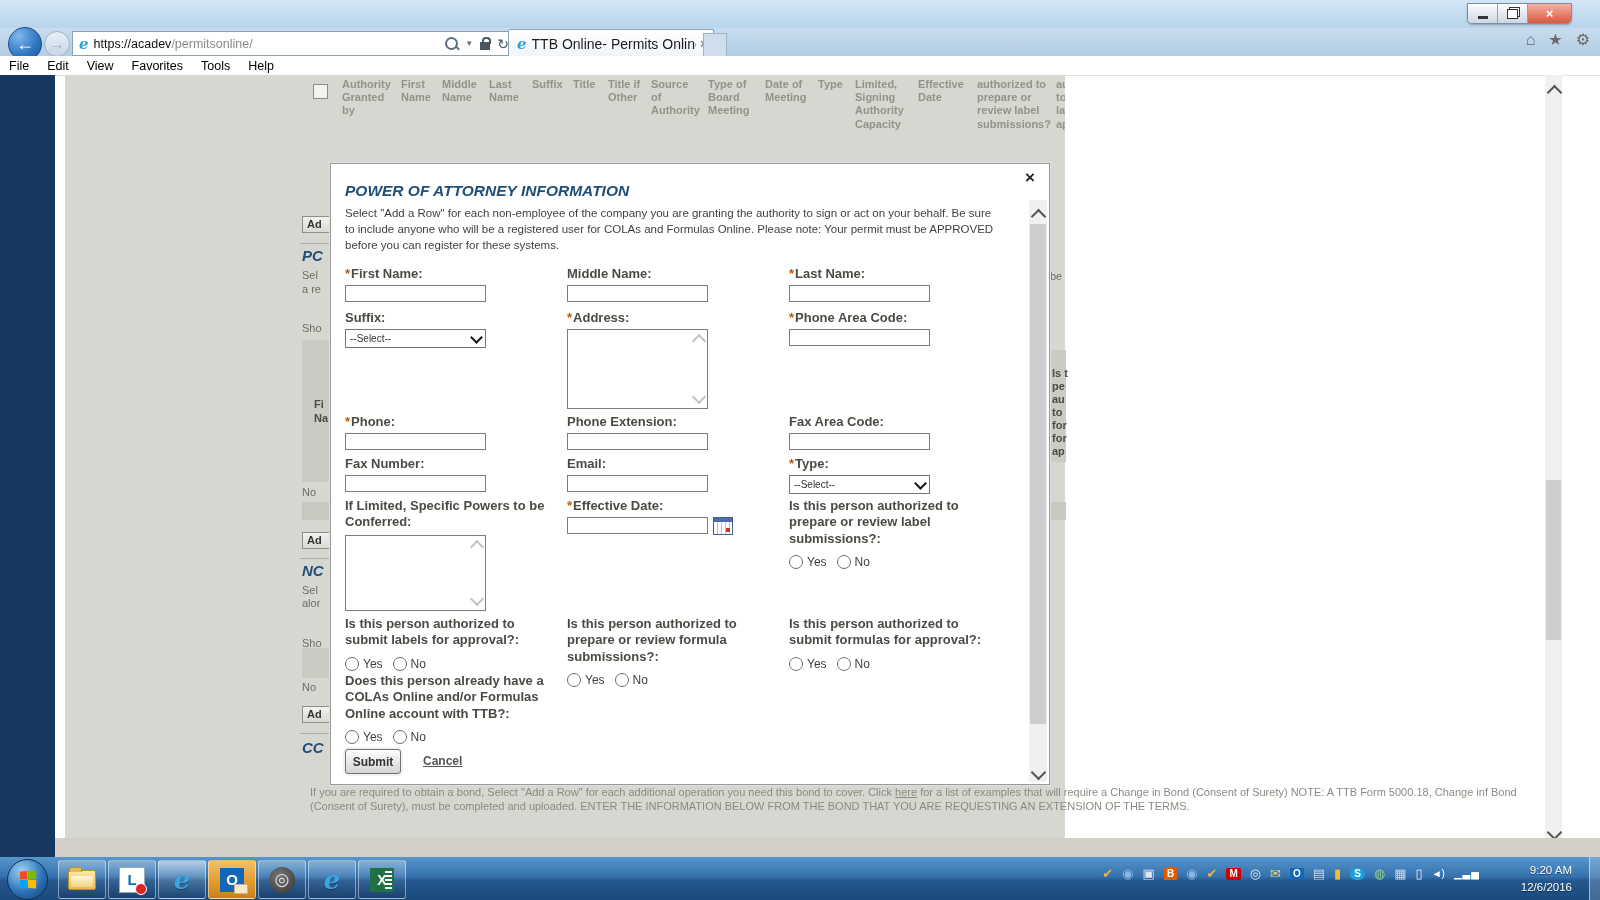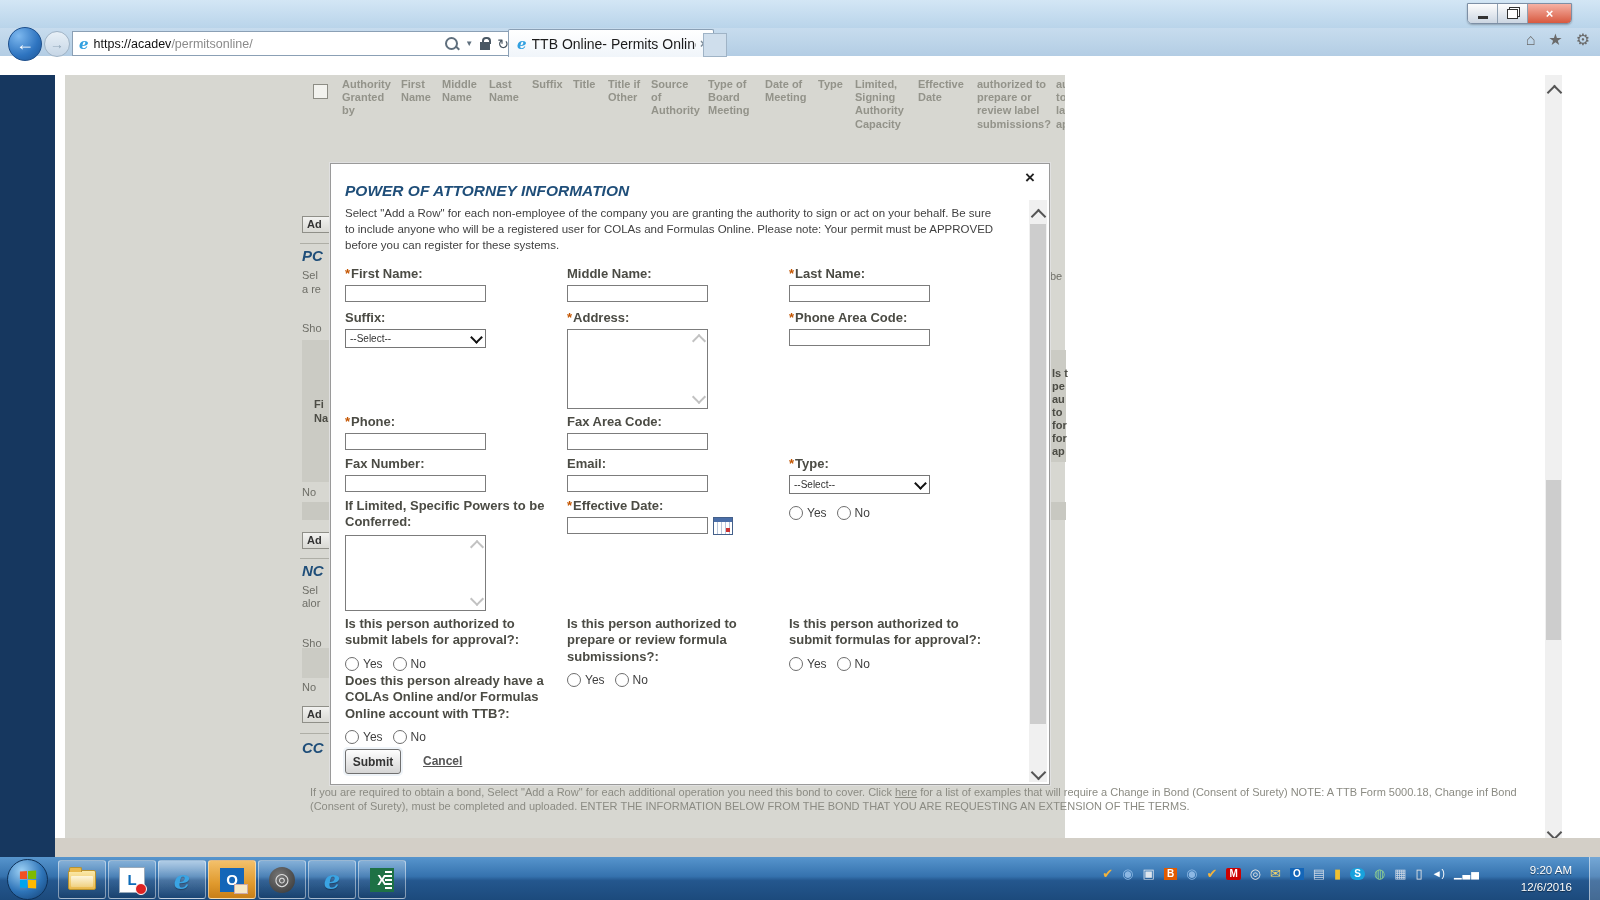--- a/index.html
+++ b/index.html
@@ -185,20 +185,28 @@
     <span class="tab-title">TTB Online- Permits Online...</span>
     <span class="tab-close">×</span>
   </div>
   <div class="tabstub"></div>
   <div class="chromeicons">
     <span>⌂</span>
     <span>★</span>
     <span>⚙</span>
   </div>
 
+  <div class="menubar">
+    <span>File</span>
+    <span>Edit</span>
+    <span>View</span>
+    <span>Favorites</span>
+    <span>Tools</span>
+    <span>Help</span>
+  </div>
 
   <div class="navy"></div>
   <div class="graypanel">
     <div class="hdrrow">
       <span class="hchk"></span>
       <span class="hcell" style="width:52px">Authority Granted by</span>
       <span class="hcell" style="width:34px">First Name</span>
       <span class="hcell" style="width:40px">Middle Name</span>
       <span class="hcell" style="width:36px">Last Name</span>
       <span class="hcell" style="width:34px">Suffix</span>
@@ -303,20 +311,24 @@
         <div class="inp"></div>
       </div>
     </div>
 
     <div class="m-row" style="top:250px">
       <div class="m-col">
         <div class="lbl"><span class="req">*</span><span>Phone:</span></div>
         <div class="inp"></div>
       </div>
       <div class="m-col">
+        <div class="lbl"><span>Phone Extension:</span></div>
+        <div class="inp"></div>
+      </div>
+      <div class="m-col">
         <div class="lbl"><span>Fax Area Code:</span></div>
         <div class="inp"></div>
       </div>
     </div>
 
     <div class="m-row" style="top:292px">
       <div class="m-col">
         <div class="lbl"><span>Fax Number:</span></div>
         <div class="inp"></div>
       </div>
@@ -342,20 +354,21 @@
         </div>
       </div>
       <div class="m-col">
         <div class="lbl"><span class="req">*</span><span>Effective Date:</span></div>
         <div class="datewrap">
           <div class="inp"></div>
           <div class="calicon"></div>
         </div>
       </div>
       <div class="m-col">
+        <div class="lbl" style="width:215px"><span>Is this person authorized to prepare or review label submissions?:</span></div>
         <div class="radios">
           <span class="radio">
               <span class="rdot"></span>
               <span>Yes</span>
             </span>
           <span class="radio">
               <span class="rdot"></span>
               <span>No</span>
             </span>
         </div>

